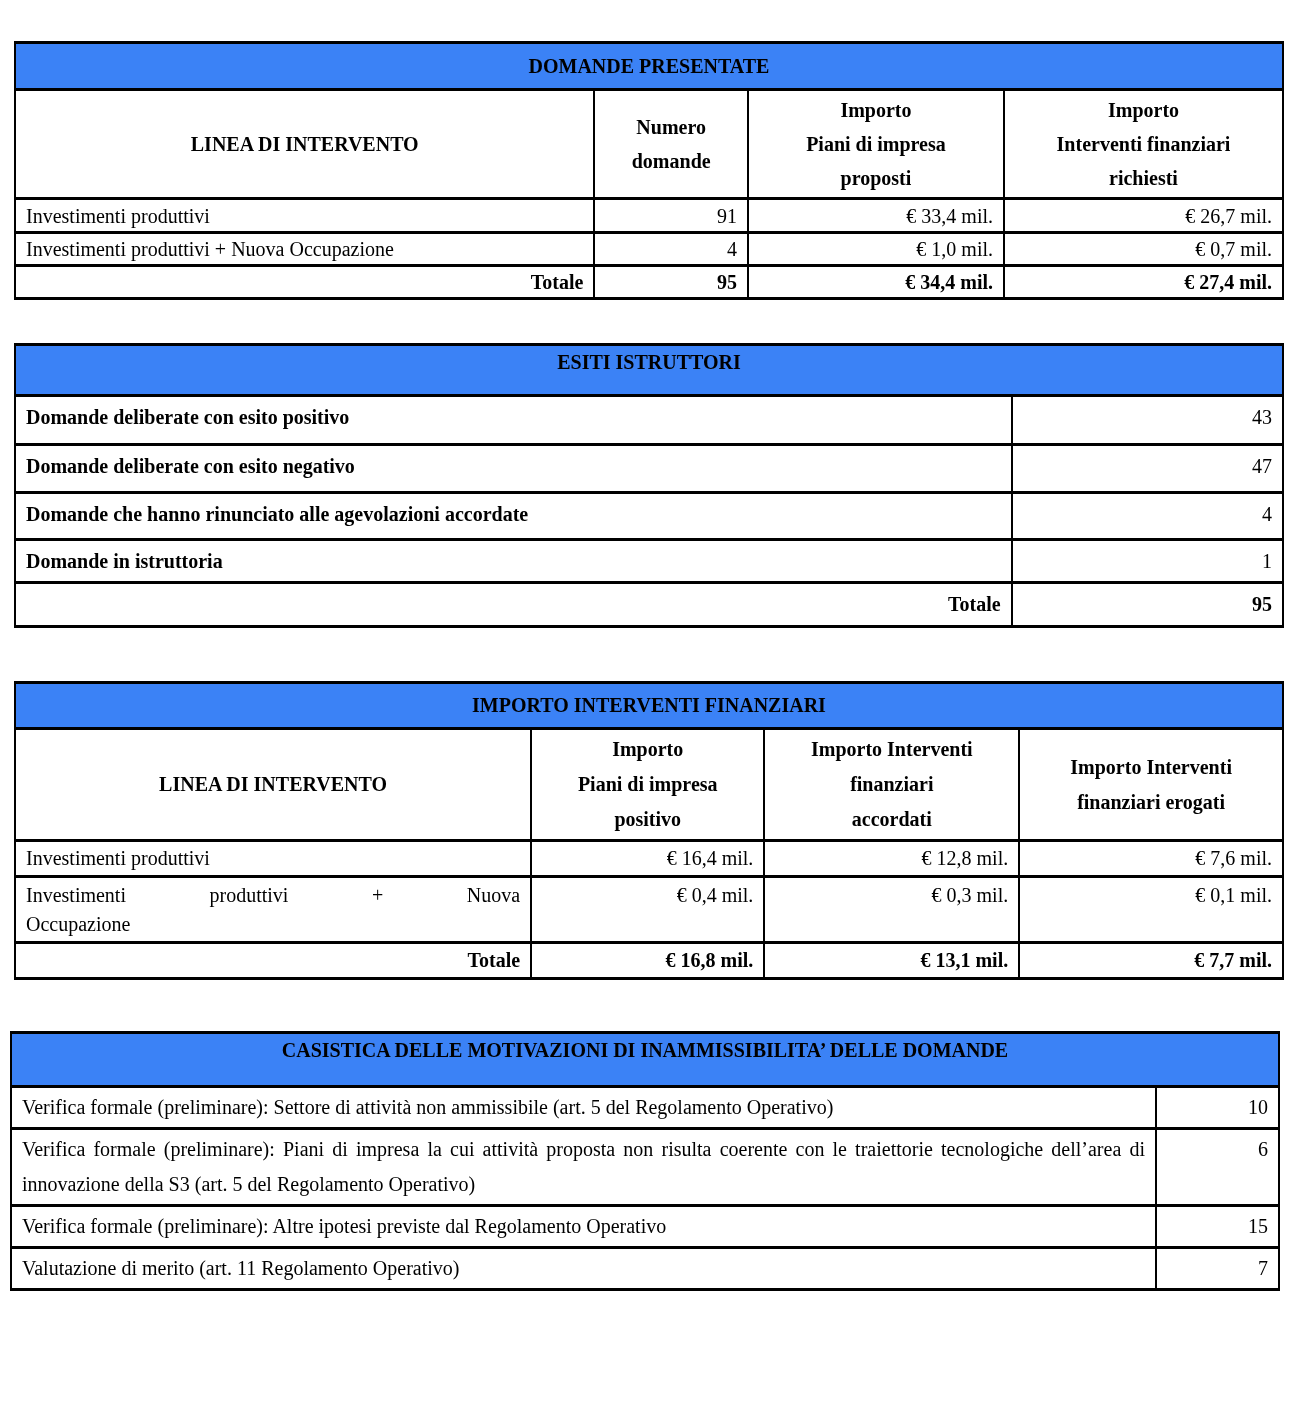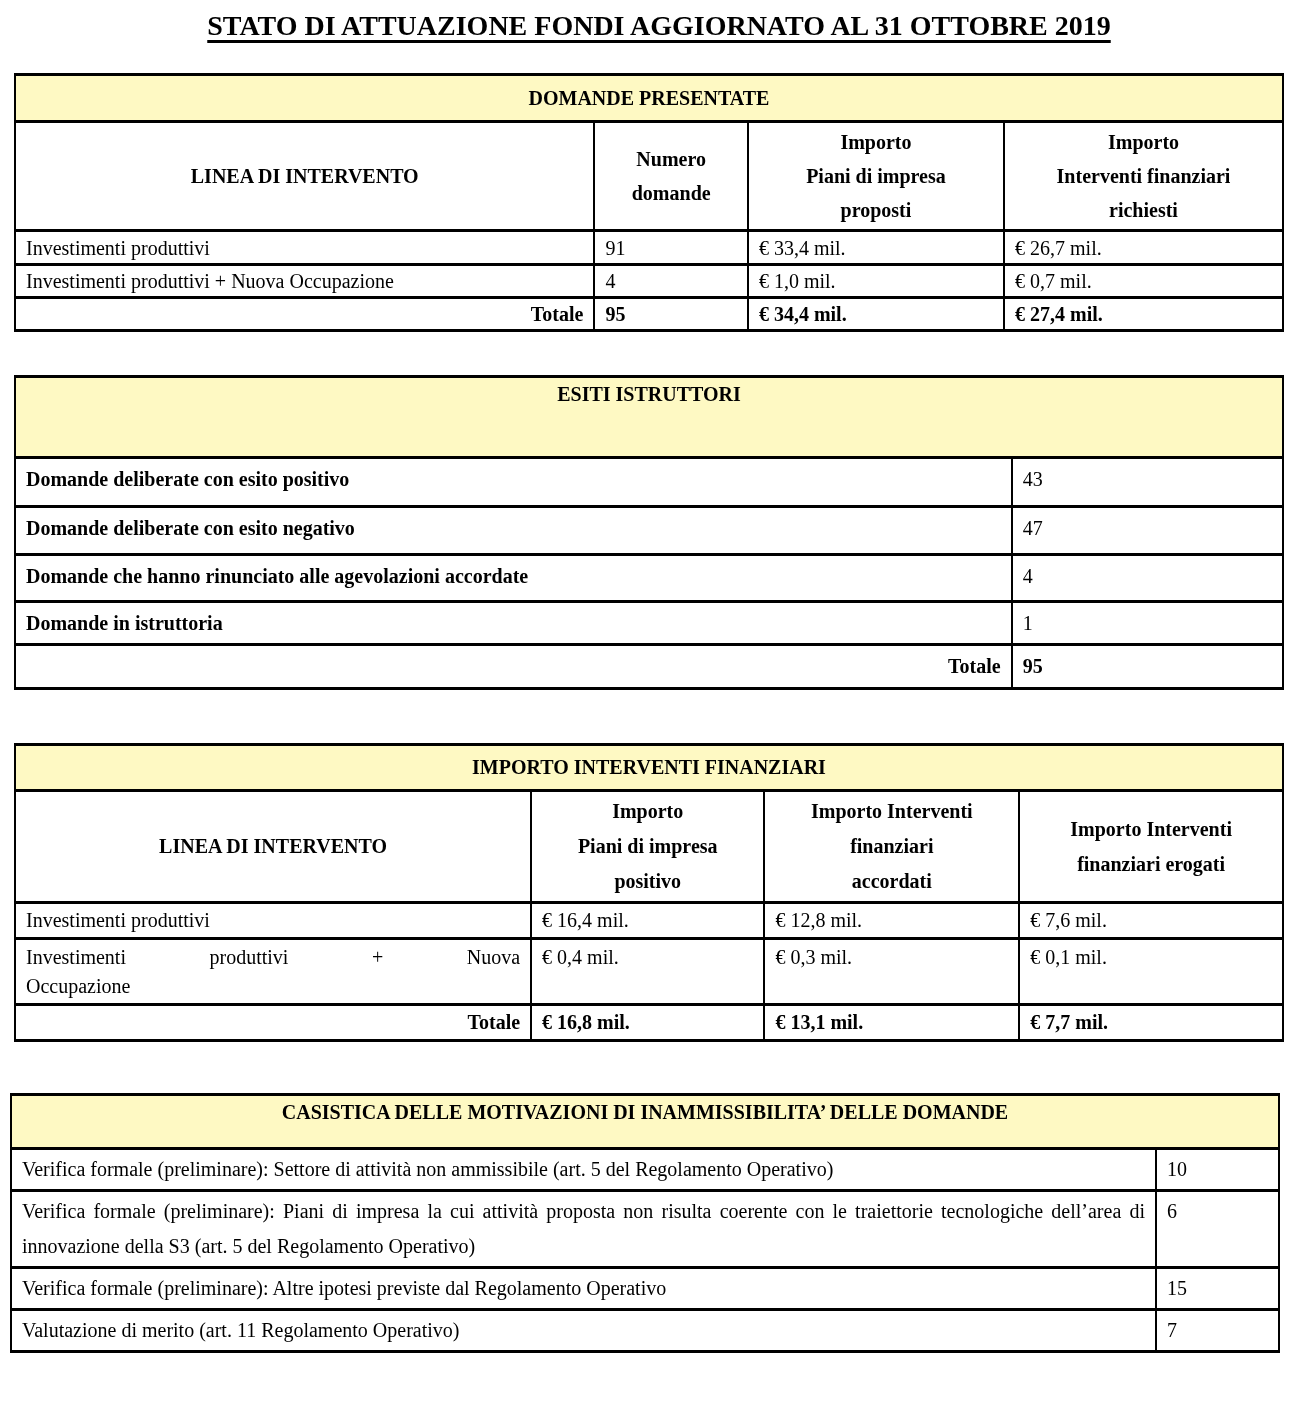--- a/index.html
+++ b/index.html
@@ -29,39 +29,39 @@
   }
   table.tbl td {
     border: solid #000;
     border-width: 3px 2px;
     padding: 2px 10px;
     overflow: hidden;
   }
 
   
   td.blue {
-    background: #fef9c3;
+    background: #3b82f6;
     font-weight: bold;
     text-align: center;
     vertical-align: middle;
     font-size: 20px;
   }
   td.blue.top { vertical-align: top; padding-top: 5px; }
 
   
   tr.colhead td {
     font-weight: bold;
     text-align: center;
     vertical-align: middle;
   }
   .ln { display: block; }
   tr.colhead .ln { line-height: 34px; }
 
   td.lab { text-align: left; vertical-align: middle; }
-  td.val { text-align: left; vertical-align: middle; margin-top: 48px; }
+  td.val { text-align: right; vertical-align: middle; margin-top: 48px; }
   td.tot-lab { text-align: right; font-weight: bold; vertical-align: middle; padding-right: 12px; }
   td.bold { font-weight: bold; }
 
   
   .t1 { margin-top: 31px; }
   .t1 td.lab, .t1 td.val { line-height: 26px; }
 
   
   .t2 { margin-top: 43px; width: 1266px; }
   .t2 td.lab { font-weight: bold; vertical-align: top; padding-top: 5px; line-height: 30px; }
@@ -86,21 +86,20 @@
     line-height: 35px;
     font-weight: normal;
   }
   .t4 td.val { vertical-align: top; padding-top: 2px; line-height: 35px; }
 </style>
 </head>
 <body>
 
 <div class="doc">
 
-  <h1 class="doc-title">STATO DI ATTUAZIONE FONDI AGGIORNATO AL 31 OTTOBRE 2019</h1>
 
   <table class="tbl t1">
     <colgroup>
         <col style="width:45.7%">
         <col style="width:12.1%">
         <col style="width:20.2%">
         <col style="width:22%">
       </colgroup>
     <tbody>
       <tr style="height:47px">
@@ -145,21 +144,21 @@
       </tr>
     </tbody>
   </table>
 
   <table class="tbl t2">
     <colgroup>
         <col style="width:78.6%">
         <col style="width:21.4%">
       </colgroup>
     <tbody>
-      <tr style="height:81px">
+      <tr style="height:51px">
         <td class="blue top" colspan="2">ESITI ISTRUTTORI</td>
       </tr>
       <tr style="height:49px">
         <td class="lab">Domande deliberate con esito positivo</td>
         <td class="val">43</td>
       </tr>
       <tr style="height:48px">
         <td class="lab">Domande deliberate con esito negativo</td>
         <td class="val">47</td>
       </tr>

